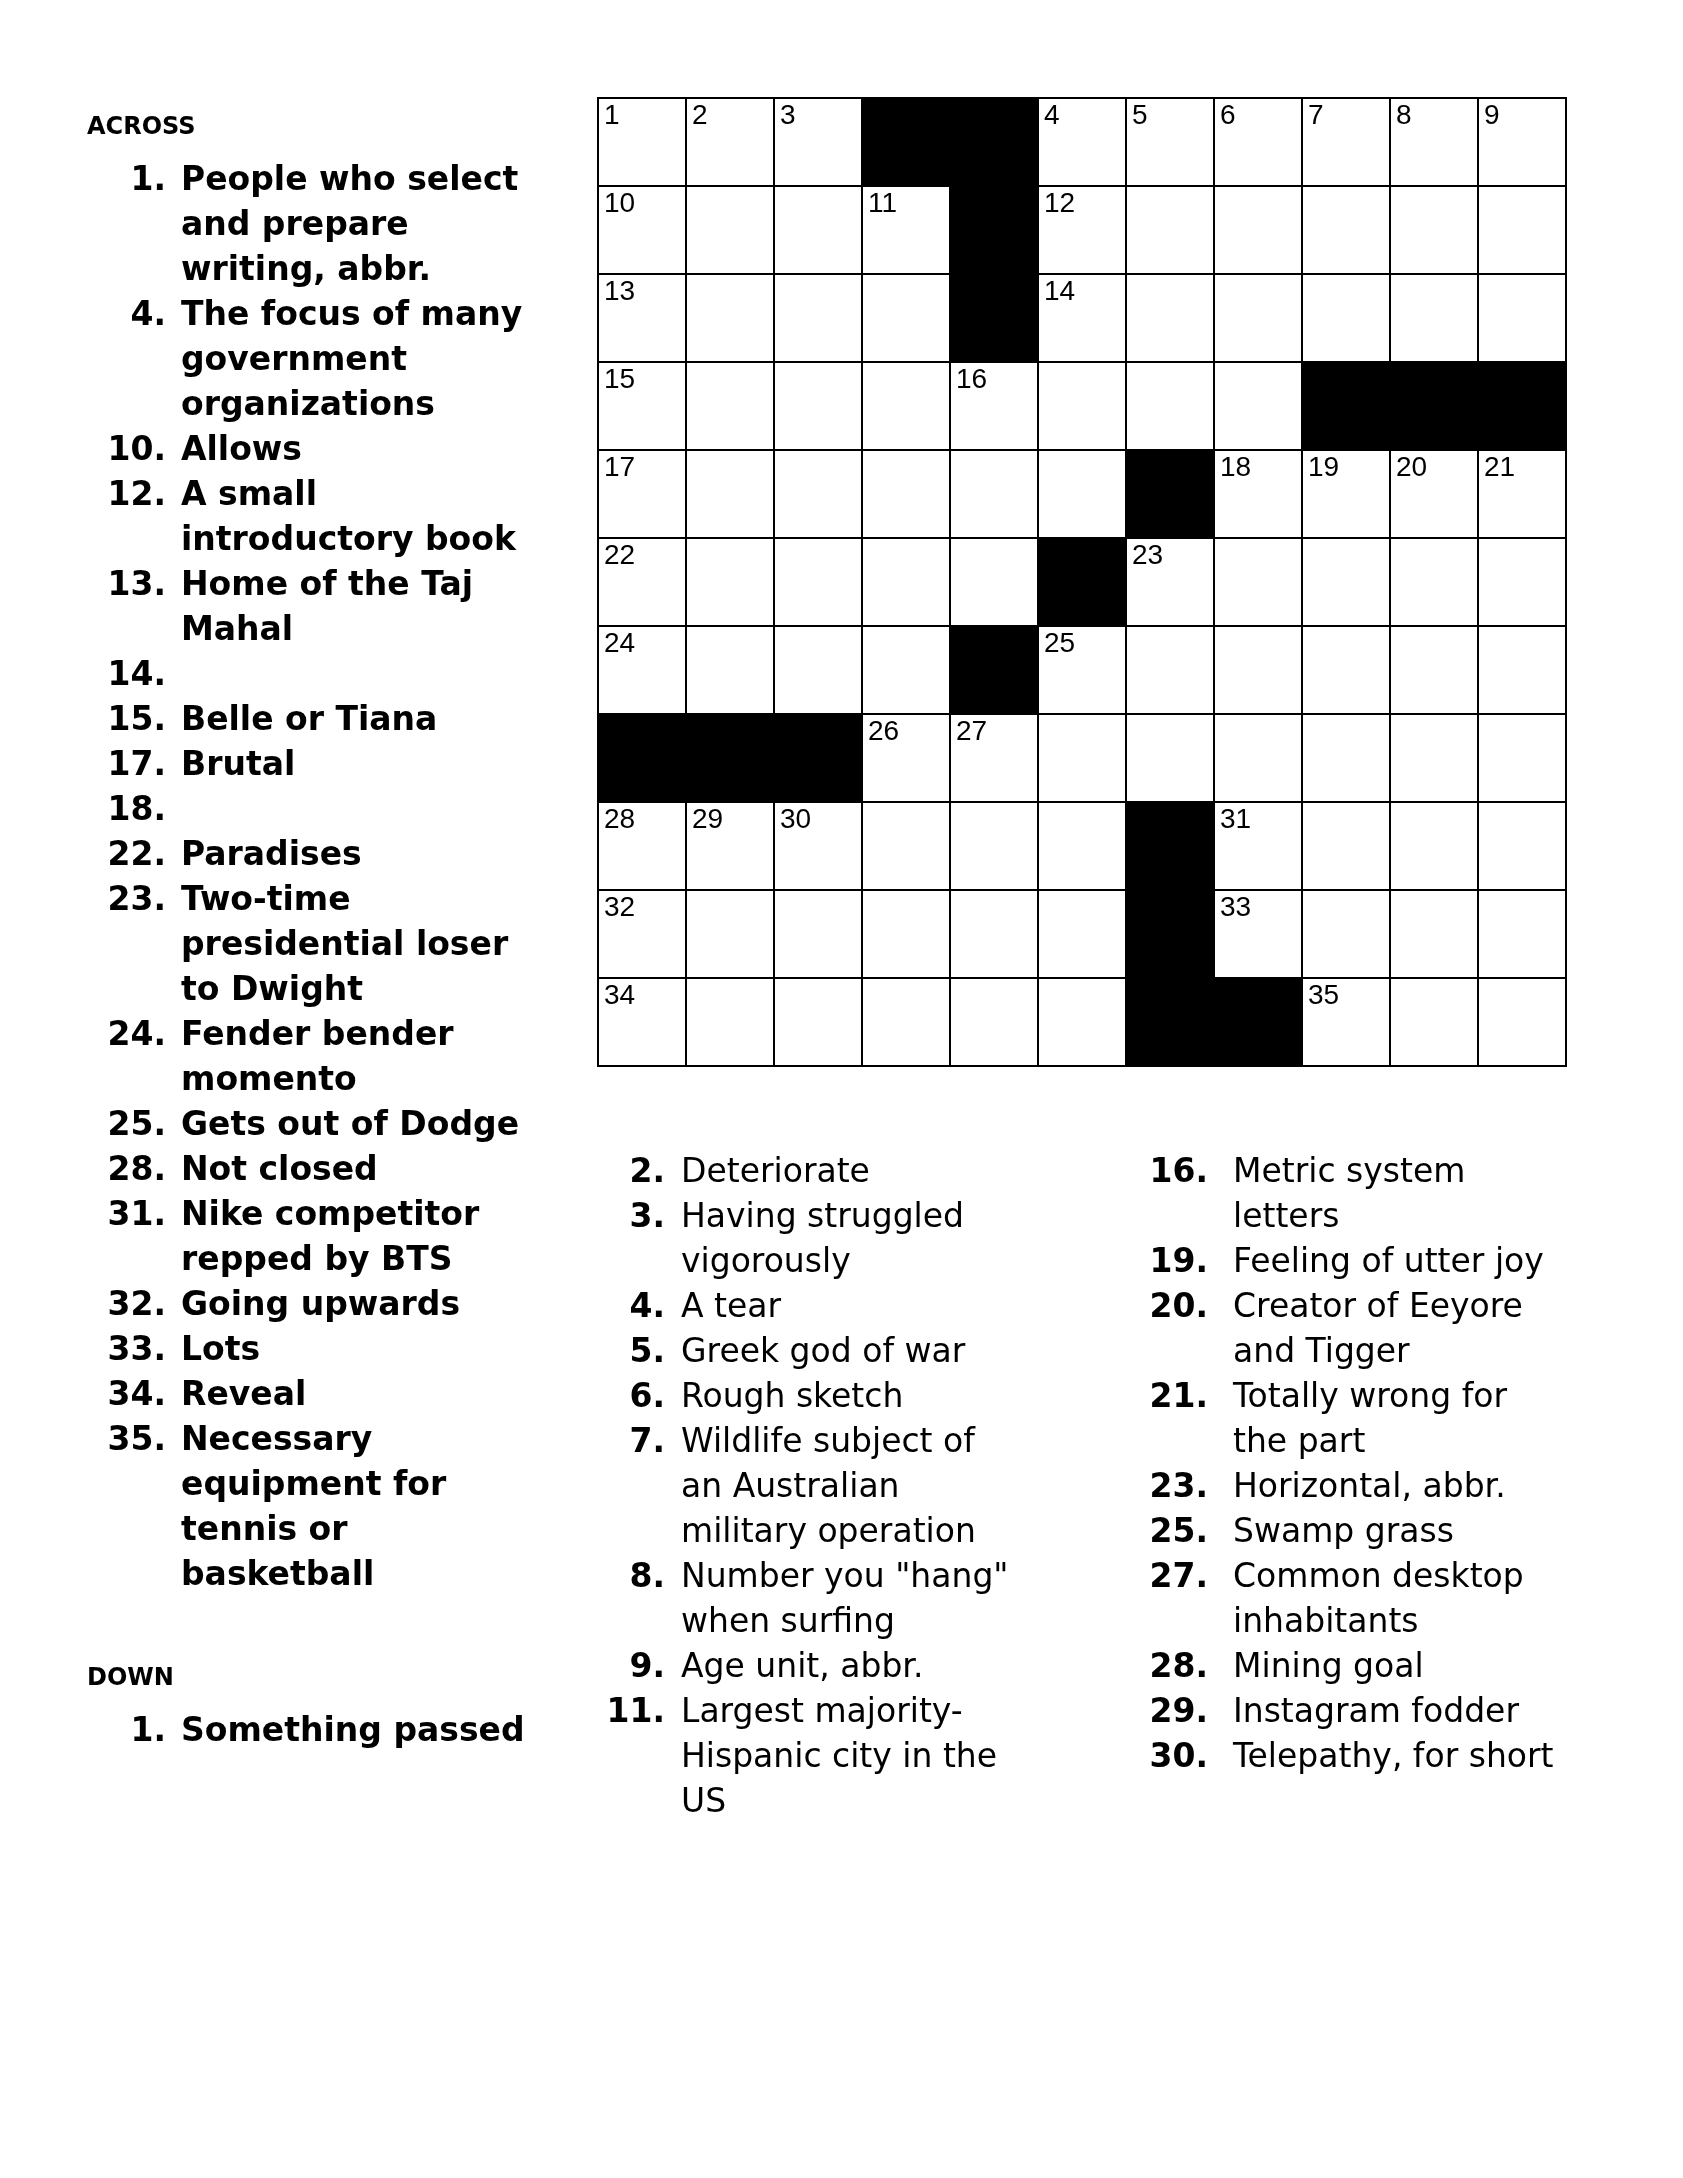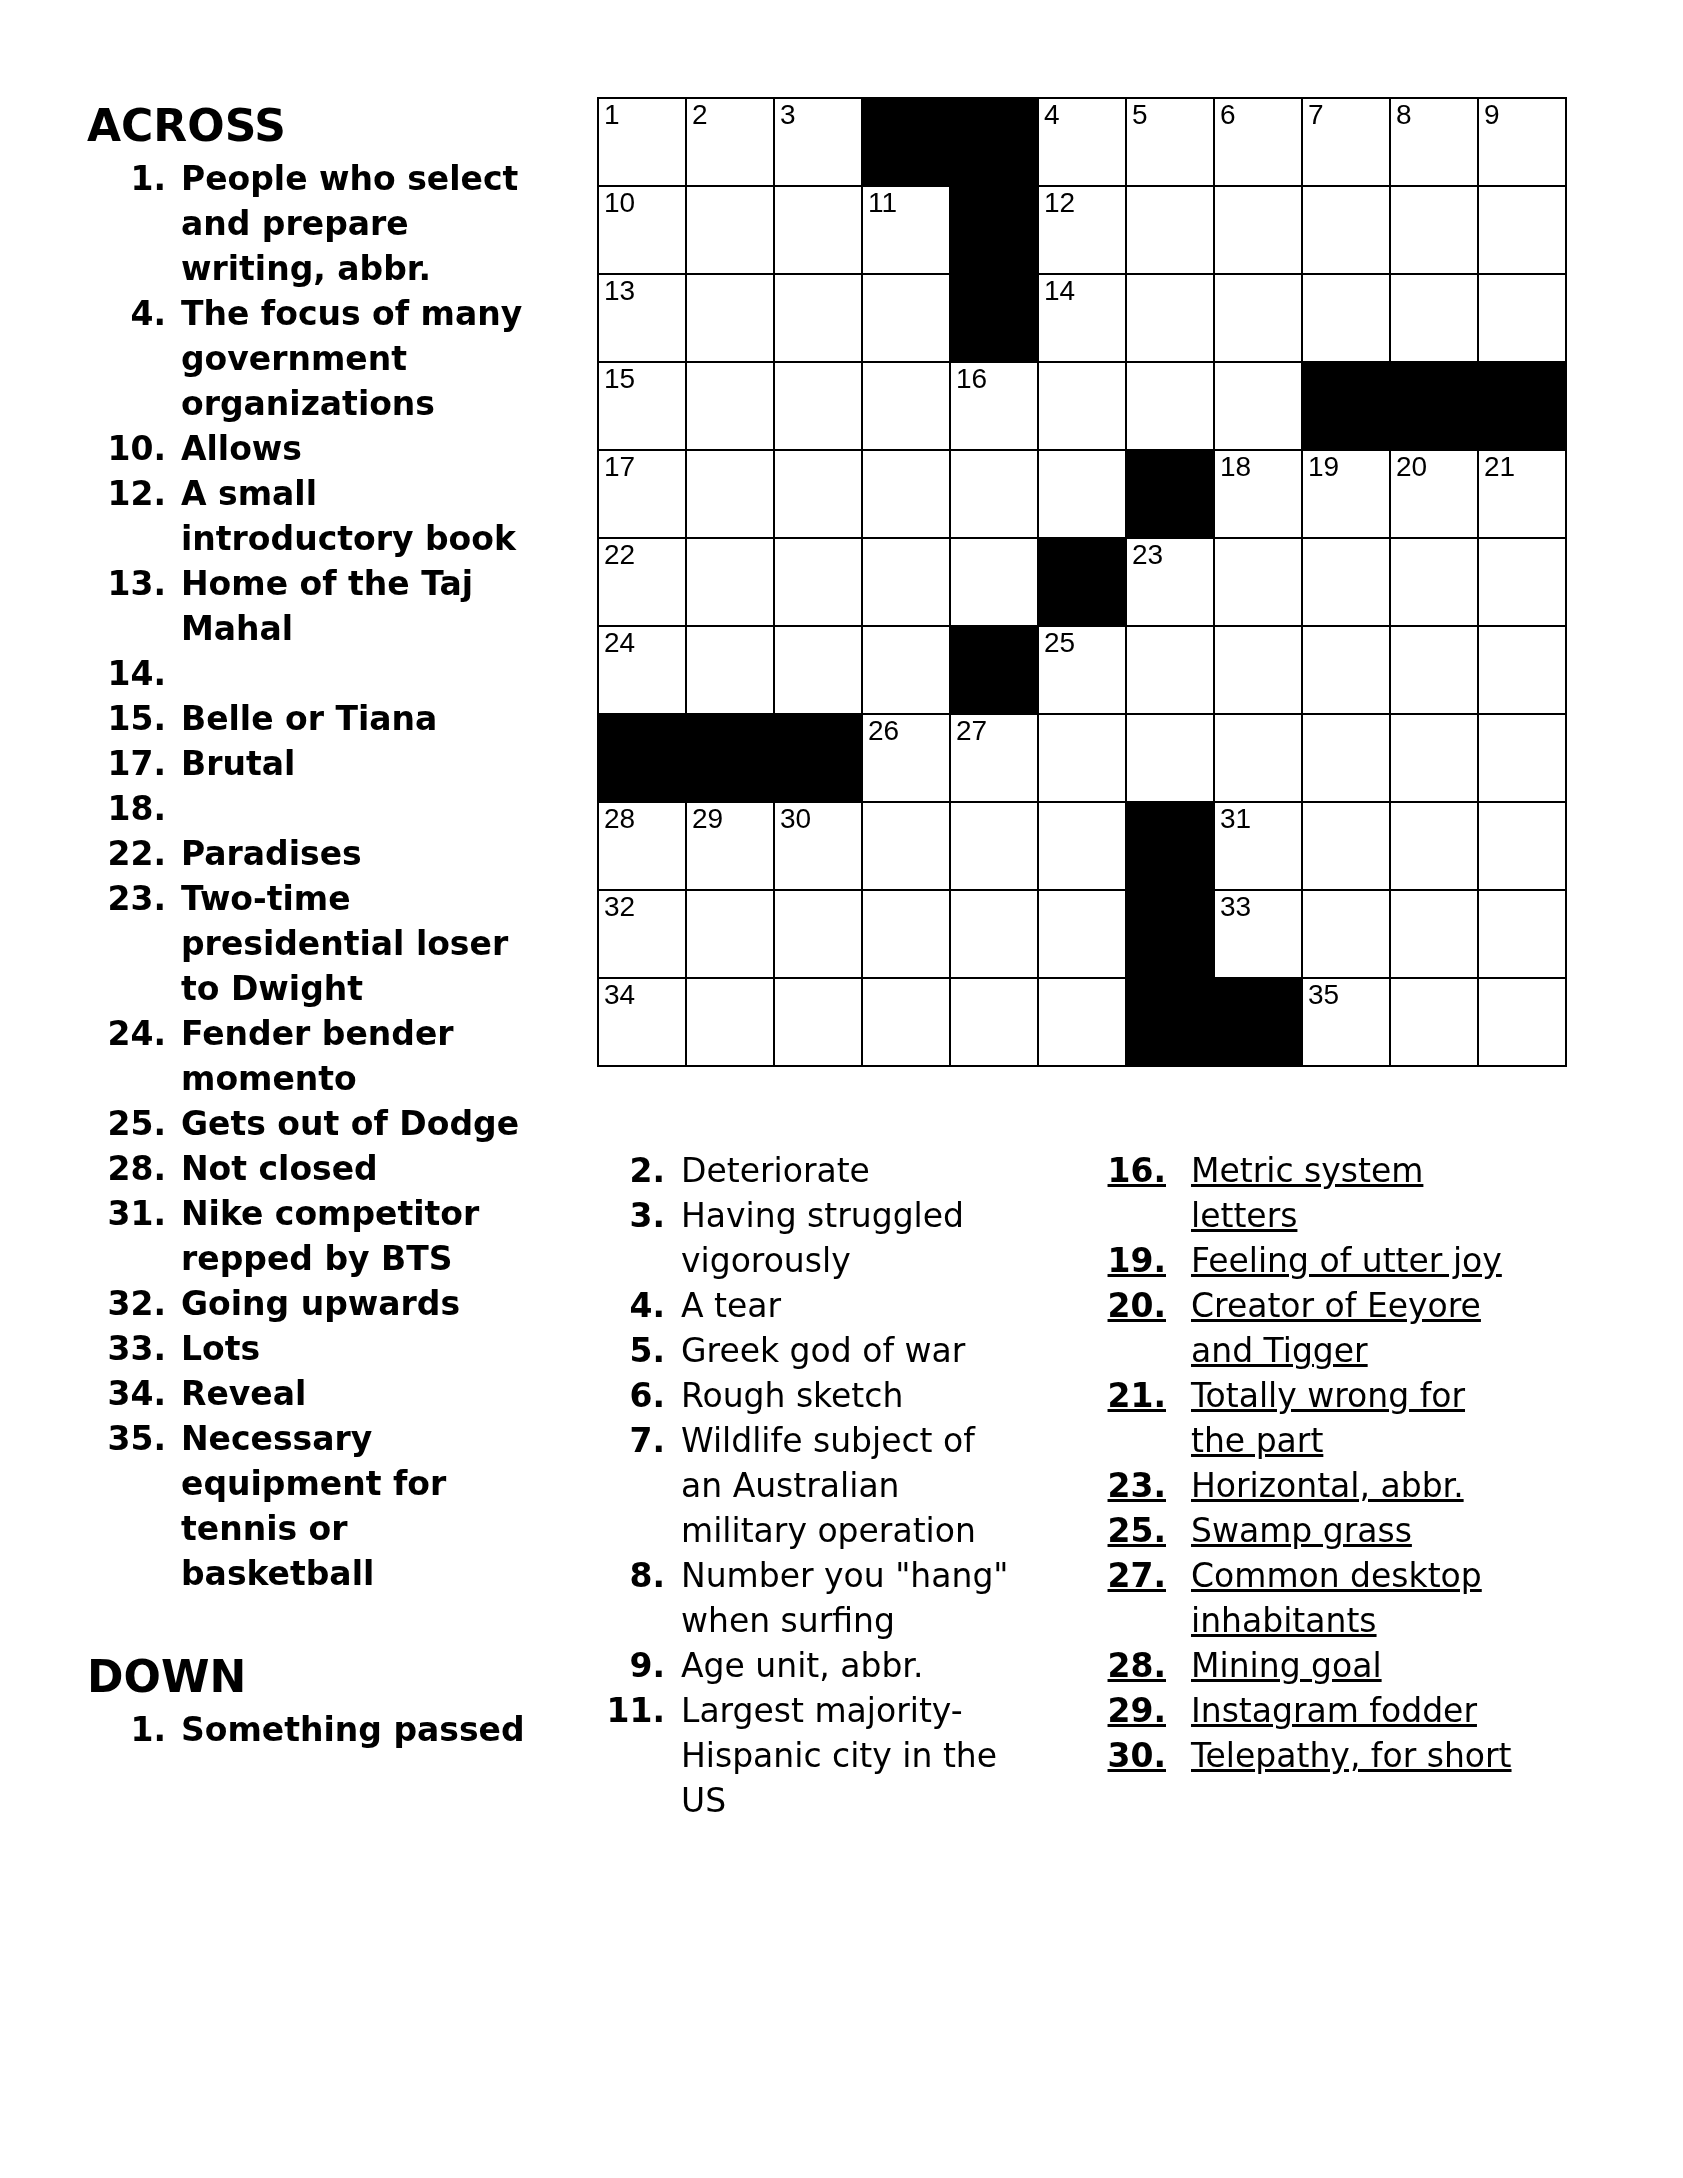--- a/index.html
+++ b/index.html
@@ -21,25 +21,25 @@
   }
 
   
   .clue-col {
     position: absolute;
     font-size: 33px;
     line-height: 45px;
   }
   .col-across { left: 87px;  top: 102px;  width: 446px; }
   .col-down-mid { left: 594px; top: 1148px; width: 426px; }
-  .col-down-right { left: 1082px; top: 1148px; width: 436px; text-decoration: underline; }
+  .col-down-right { left: 1124px; top: 1148px; width: 436px; }
 
   .list-heading {
     font-weight: bold;
-    font-size: 44px;
+    font-size: 24px;
     line-height: 48px;
     margin: 0 0 6px 0;
     letter-spacing: 0px;
   }
   .heading-down { margin-top: 57px; }
 
   .clue {
     display: flex;
     align-items: flex-start;
   }

